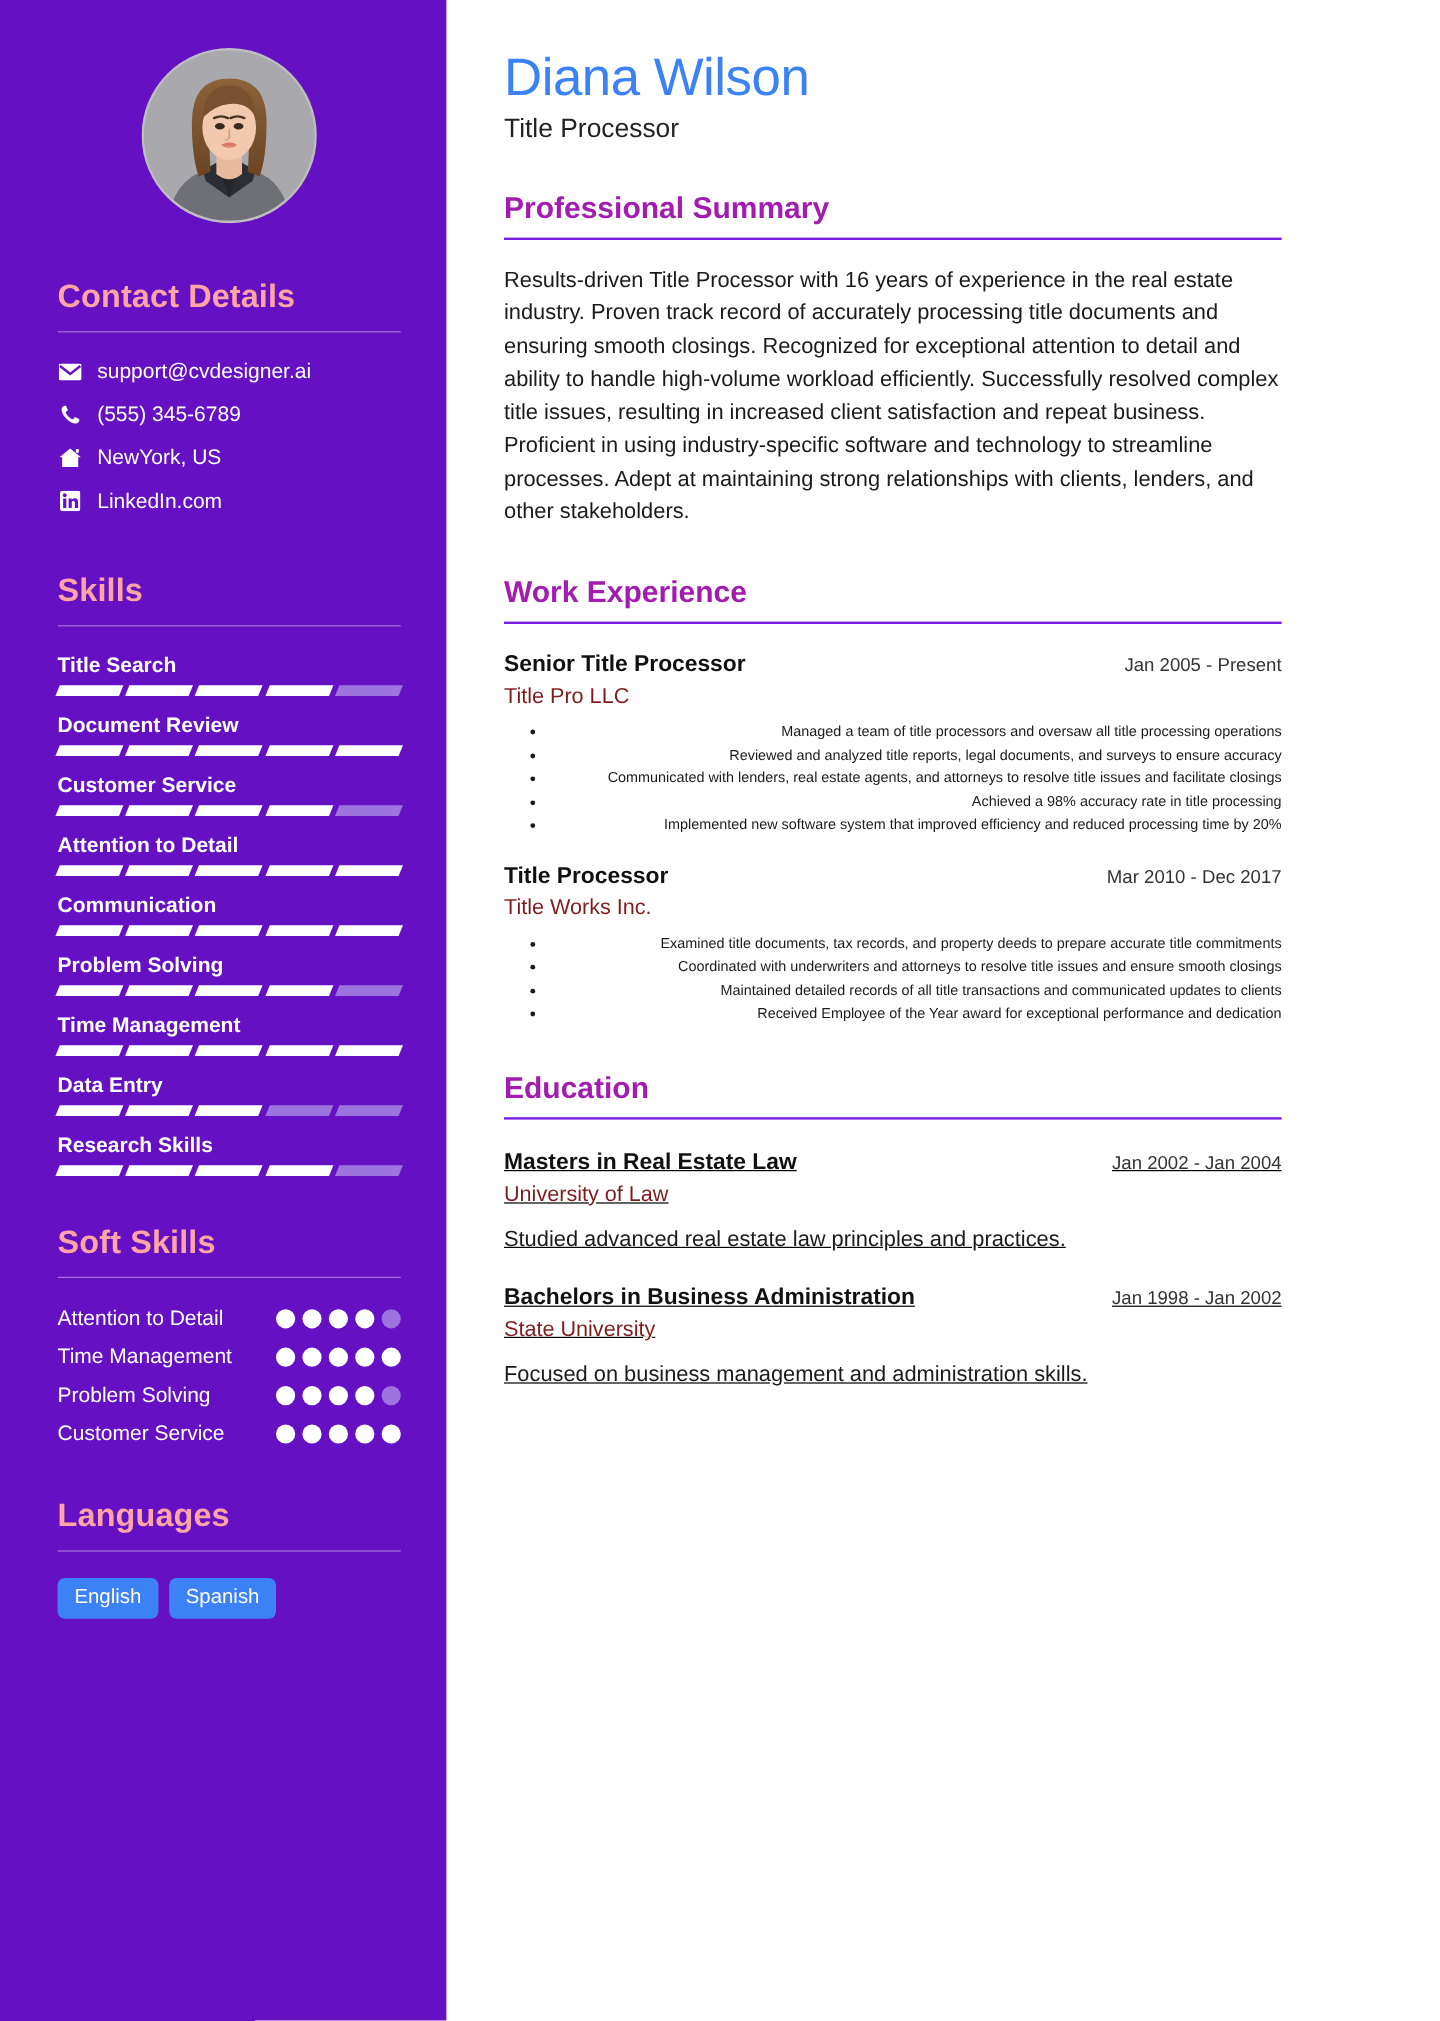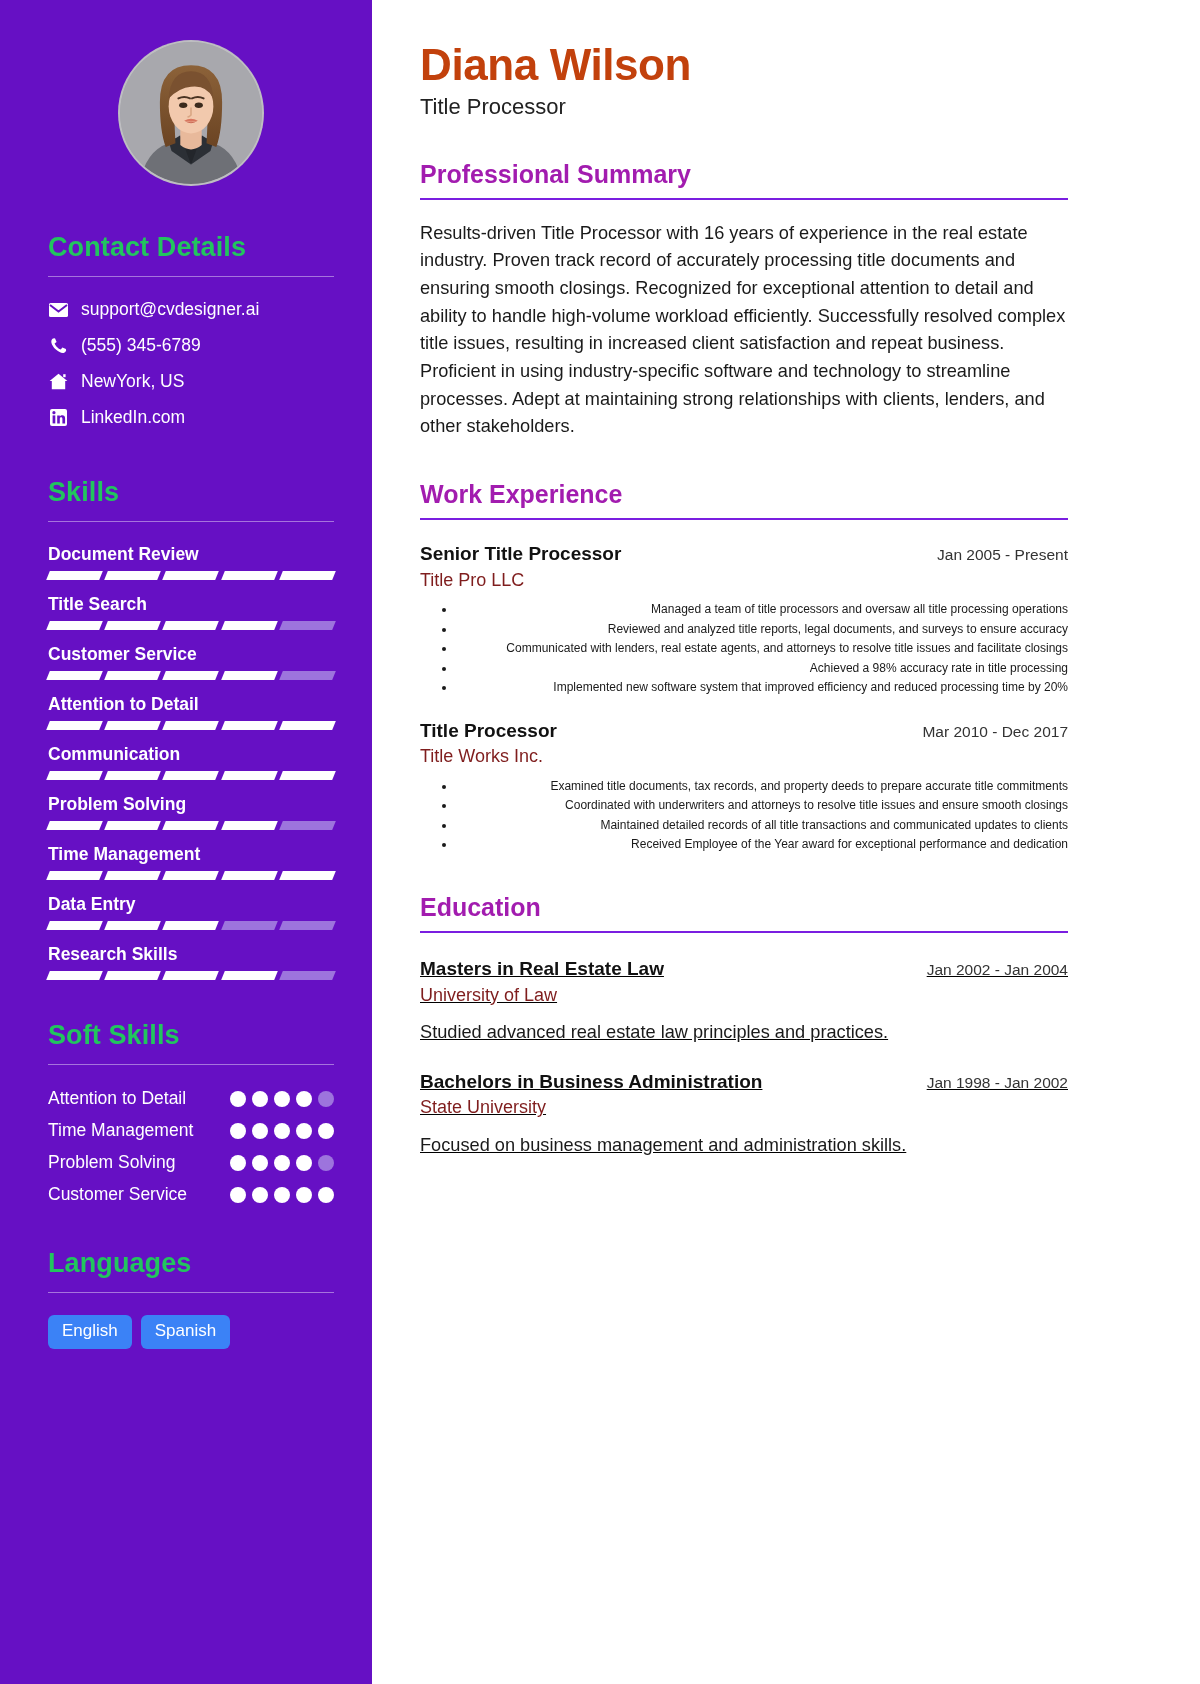--- a/index.html
+++ b/index.html
@@ -42,21 +42,21 @@
     position: relative;
     overflow: hidden;
     border: 2px solid rgba(255,255,255,0.25);
   }
   .avatar svg { display:block; width: 100%; height: 100%; }
 
   .side-heading {
     font-size: 27px;
     font-weight: bold;
     letter-spacing: 0.1px;
-    color: #22c55e;
+    color: #fca5a5;
     line-height: 1.15;
   }
   .side-rule {
     height: 1px;
     background: rgba(255,255,255,0.42);
     margin-top: 13px;
     margin-bottom: 22px;
   }
 
   .contact-list { margin-bottom: 48px; }
@@ -143,22 +143,22 @@
     line-height: 1.1;
   }
 
   
   .main {
     flex: 1 1 auto;
     padding: 40px 132px 40px 48px;
   }
   .name {
     font-size: 44px;
-    font-weight: bold;
-    color: #c2410c;
+    font-weight: normal;
+    color: #3b82f6;
     letter-spacing: -0.4px;
     line-height: 1.12;
   }
   .job-title {
     font-size: 22px;
     color: #222222;
     margin-top: 5px;
     line-height: 1.2;
   }
 
@@ -326,37 +326,37 @@
         </div>
 
       </div>
     </div>
 
     <div class="skills-block">
       <div class="side-heading">Skills</div>
       <div class="side-rule"></div>
       <div id="skills-list">
           <div class="skill-item">
+            <div class="skill-name">Title Search</div>
+            <div class="skill-bar">
+              <span class="skill-seg"></span>
+              <span class="skill-seg"></span>
+              <span class="skill-seg"></span>
+              <span class="skill-seg"></span>
+              <span class="skill-seg off"></span>
+            </div>
+          </div>
+          <div class="skill-item">
             <div class="skill-name">Document Review</div>
             <div class="skill-bar">
               <span class="skill-seg"></span>
               <span class="skill-seg"></span>
               <span class="skill-seg"></span>
               <span class="skill-seg"></span>
               <span class="skill-seg"></span>
-            </div>
-          </div>
-          <div class="skill-item">
-            <div class="skill-name">Title Search</div>
-            <div class="skill-bar">
-              <span class="skill-seg"></span>
-              <span class="skill-seg"></span>
-              <span class="skill-seg"></span>
-              <span class="skill-seg"></span>
-              <span class="skill-seg off"></span>
             </div>
           </div>
           <div class="skill-item">
             <div class="skill-name">Customer Service</div>
             <div class="skill-bar">
               <span class="skill-seg"></span>
               <span class="skill-seg"></span>
               <span class="skill-seg"></span>
               <span class="skill-seg"></span>
               <span class="skill-seg off"></span>

